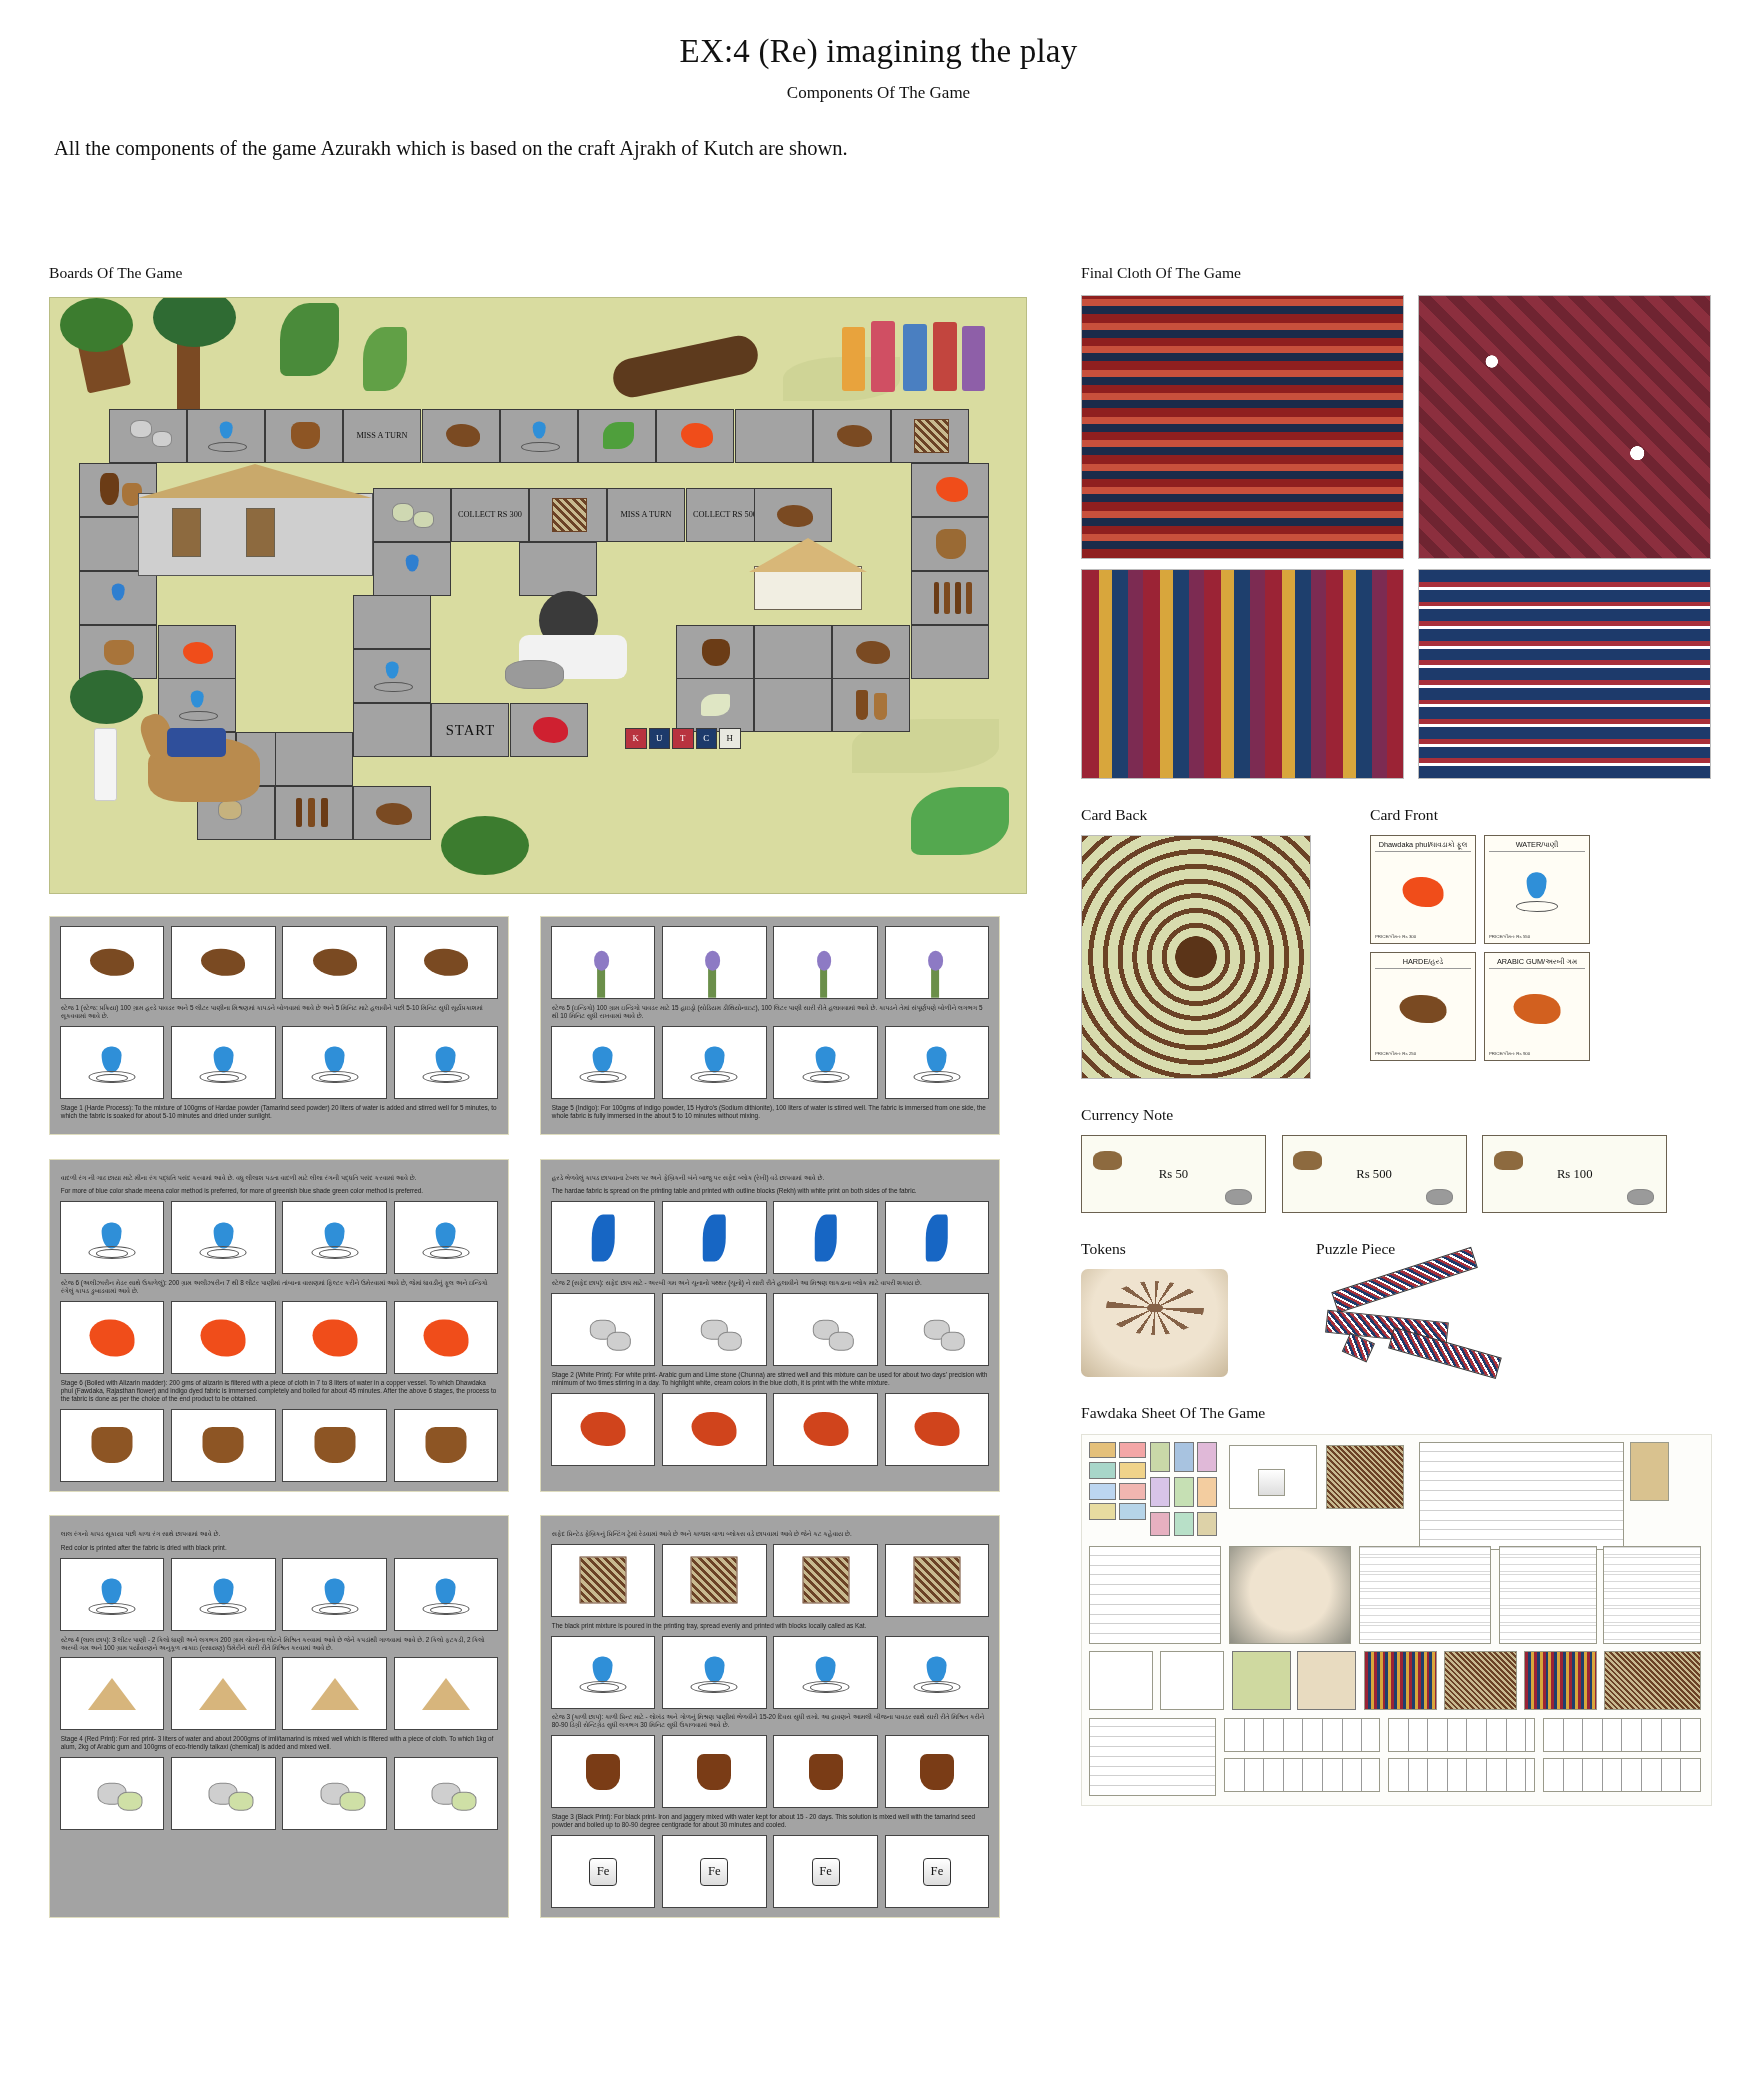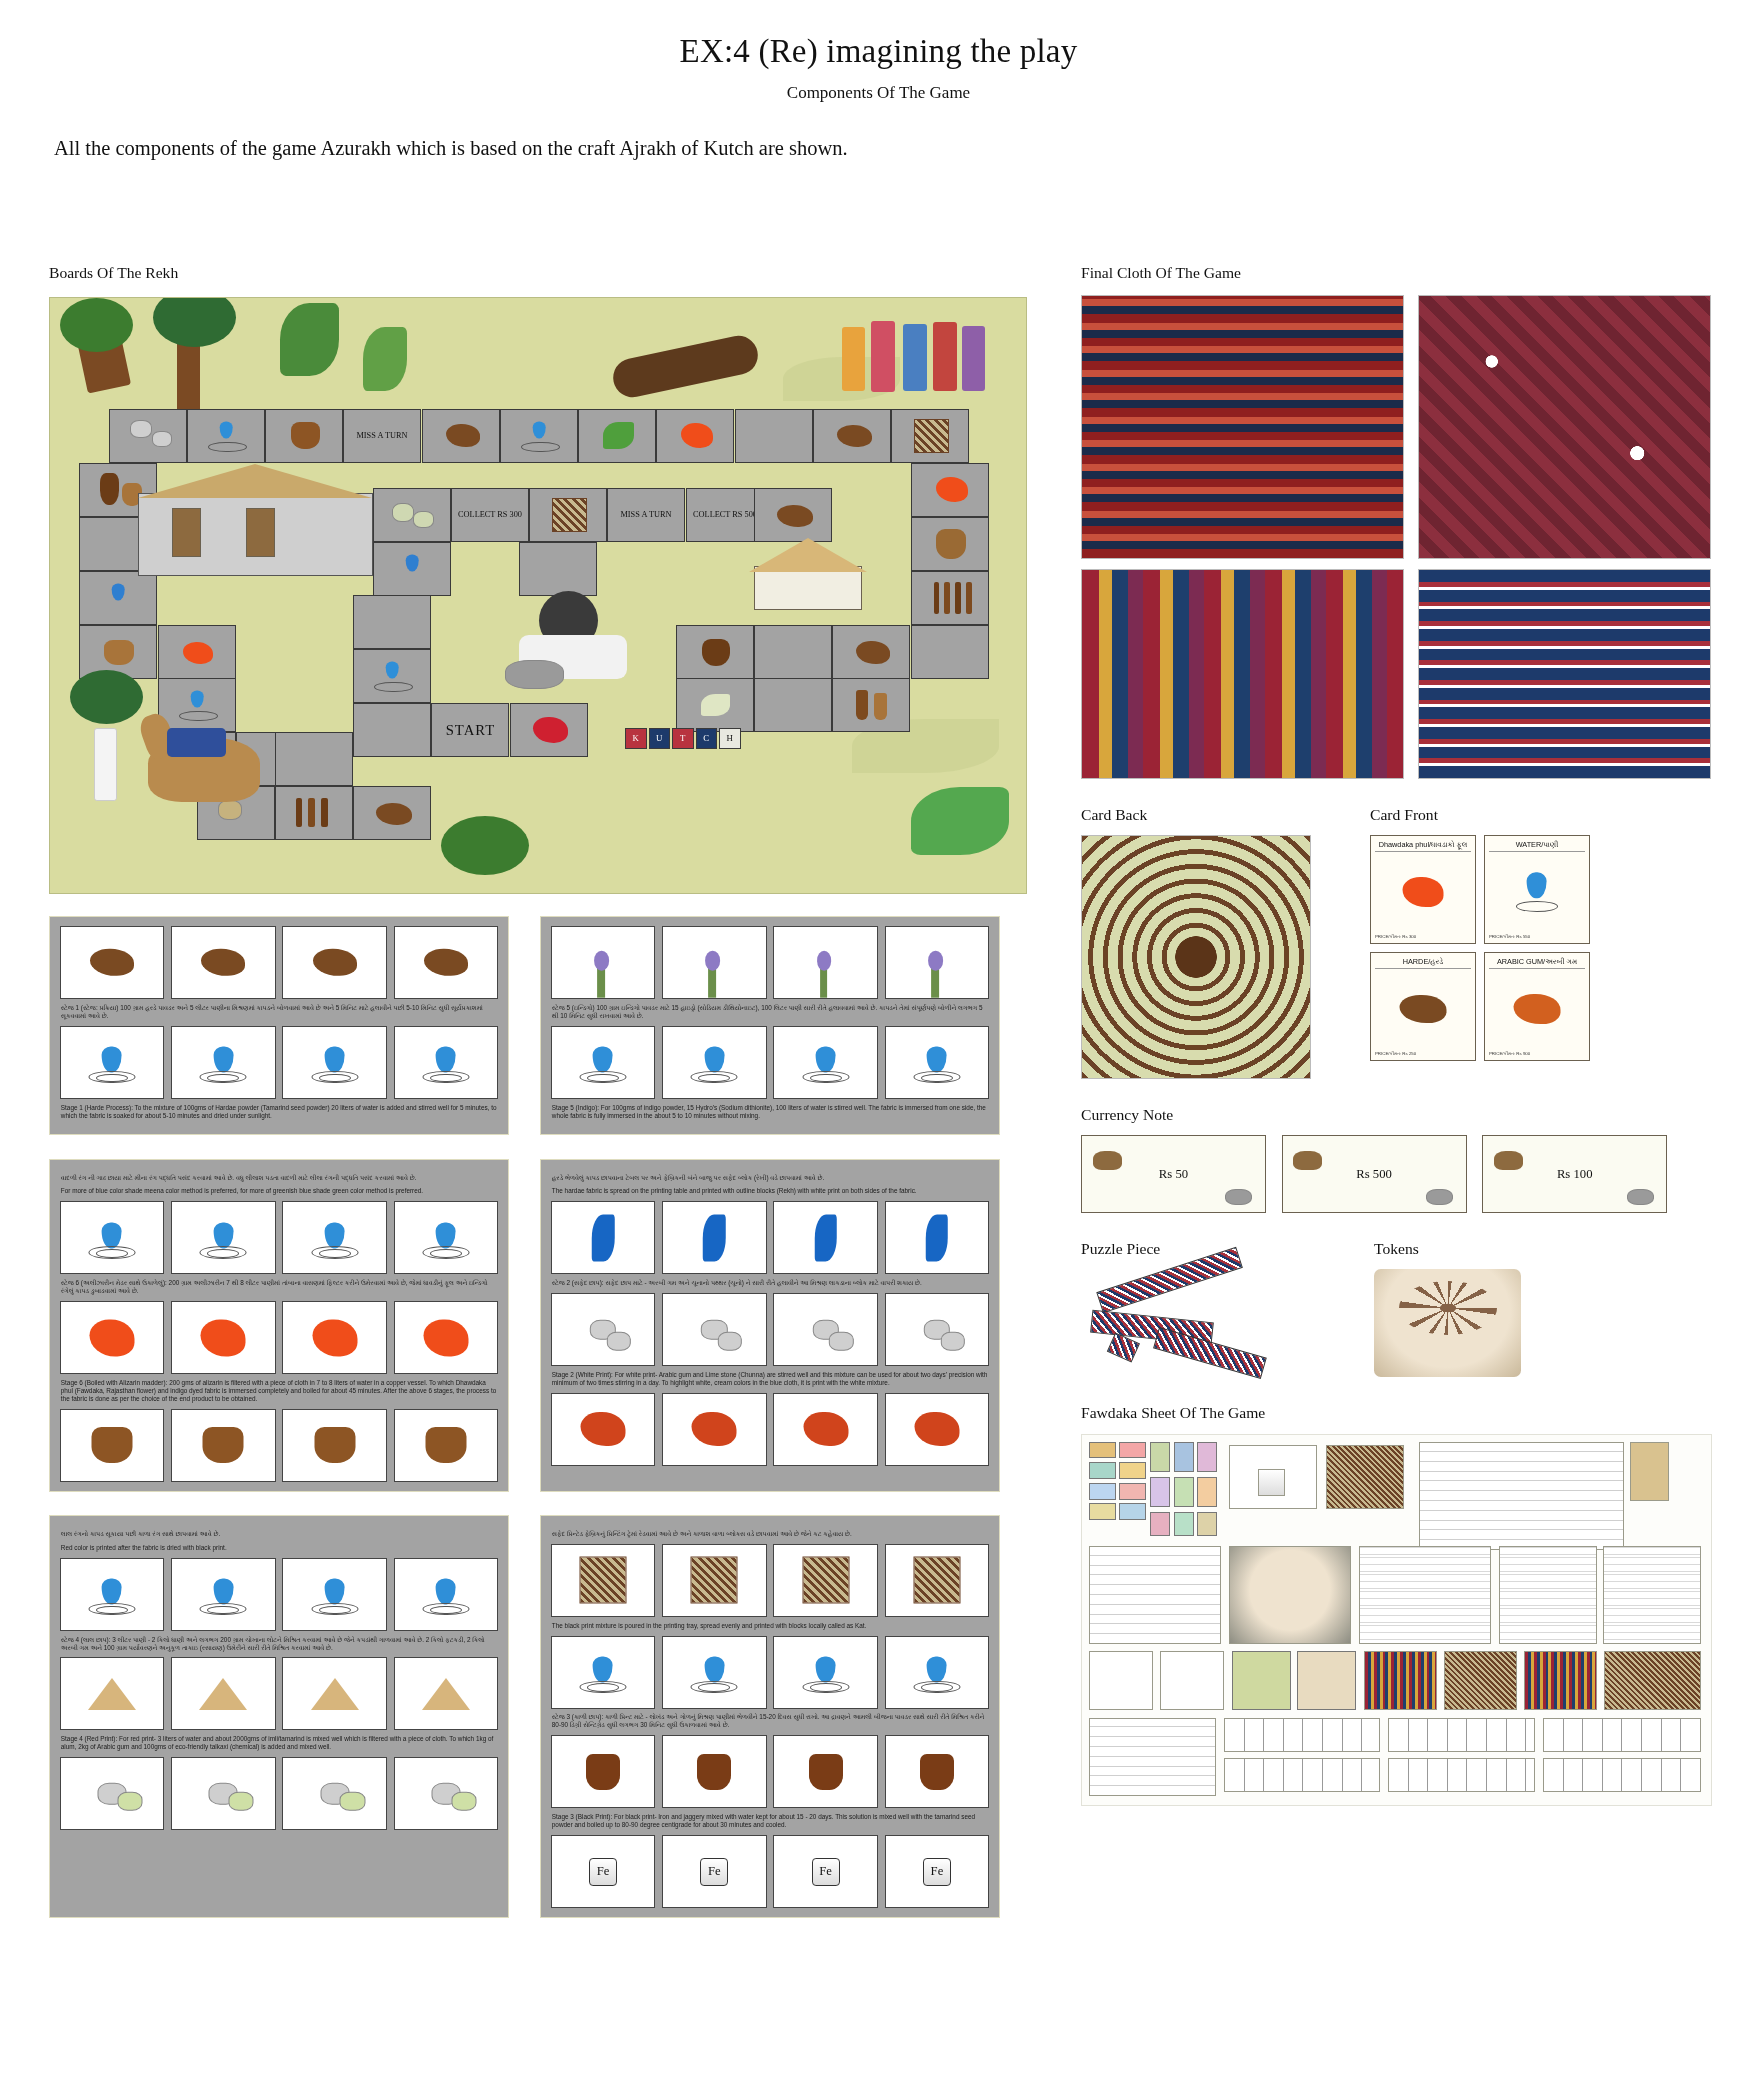--- a/index.html
+++ b/index.html
@@ -273,21 +273,21 @@
 </style>
 </head>
 <body>
 
 <div class="page-title">EX:4 (Re) imagining the play</div>
 <div class="page-subtitle">Components Of The Game</div>
 <div class="intro">All the components of the game Azurakh which is based on the craft Ajrakh of Kutch are shown.</div>
 
 <div class="left-col">
 
-  <div class="sec-head">Boards Of The Rekh</div>
+  <div class="sec-head">Boards Of The Game</div>
 
   <div class="board">
 
     <div class="board-bg-leaf" style="left:733px;top:59px;width:117px;height:44px;"></div>
     <div class="board-bg-leaf" style="left:802px;top:421px;width:147px;height:54px;"></div>
 
     <div class="tree-trunk" style="left:29px;top:9.8px;width:44px;height:83px;transform:rotate(-12deg);"></div>
     <div class="foliage" style="left:9.8px;top:0px;width:73px;height:54px;background:#3c7c2f;"></div>
     <div class="tree-trunk" style="left:127px;top:4.9px;width:22.5px;height:112px;"></div>
     <div class="foliage" style="left:103px;top:-9.8px;width:83px;height:59px;background:#2f6b33;"></div>
@@ -979,32 +979,32 @@
       <div class="note">
         <div class="camel" style="left:10.8px;top:14.7px;width:29px;height:19.6px;background:#8d6a3f;"></div>
         <div class="note-val">Rs 100</div>
         <div class="rock" style="right:12.7px;bottom:6.8px;width:27px;height:16.6px;background:#9a9a9a;"></div>
       </div>
     </div>
   </div>
 
   <div class="tok-puz">
     <div>
+      <div class="sec-head">Tokens</div>
+      <div class="stamp">
+        <div class="stamp-pattern"></div>
+      </div>
+    </div>
+    <div>
       <div class="sec-head">Puzzle Piece</div>
       <div class="puzzle">
         <div class="pz" style="left:14.7px;top:0px;width:147px;height:21.5px;transform:rotate(-18deg);"></div>
         <div class="pz" style="left:9.8px;top:47px;width:122px;height:22.5px;transform:rotate(6deg);"></div>
         <div class="pz" style="left:73px;top:73px;width:112px;height:21.5px;transform:rotate(16deg);"></div>
         <div class="pz" style="left:29px;top:68px;width:27px;height:20.5px;transform:rotate(24deg);"></div>
-      </div>
-    </div>
-    <div>
-      <div class="sec-head">Tokens</div>
-      <div class="stamp">
-        <div class="stamp-pattern"></div>
       </div>
     </div>
   </div>
 
   <div class="process-wrap">
     <div class="sec-head">Fawdaka Sheet Of The Game</div>
     <div class="process">
 
       <div class="pp chip" style="left:6.8px;top:6.8px;width:27px;height:16.6px;background:#e4c07a;"></div>
       <div class="pp chip" style="left:37px;top:6.8px;width:27px;height:16.6px;background:#f3a6a6;"></div>

